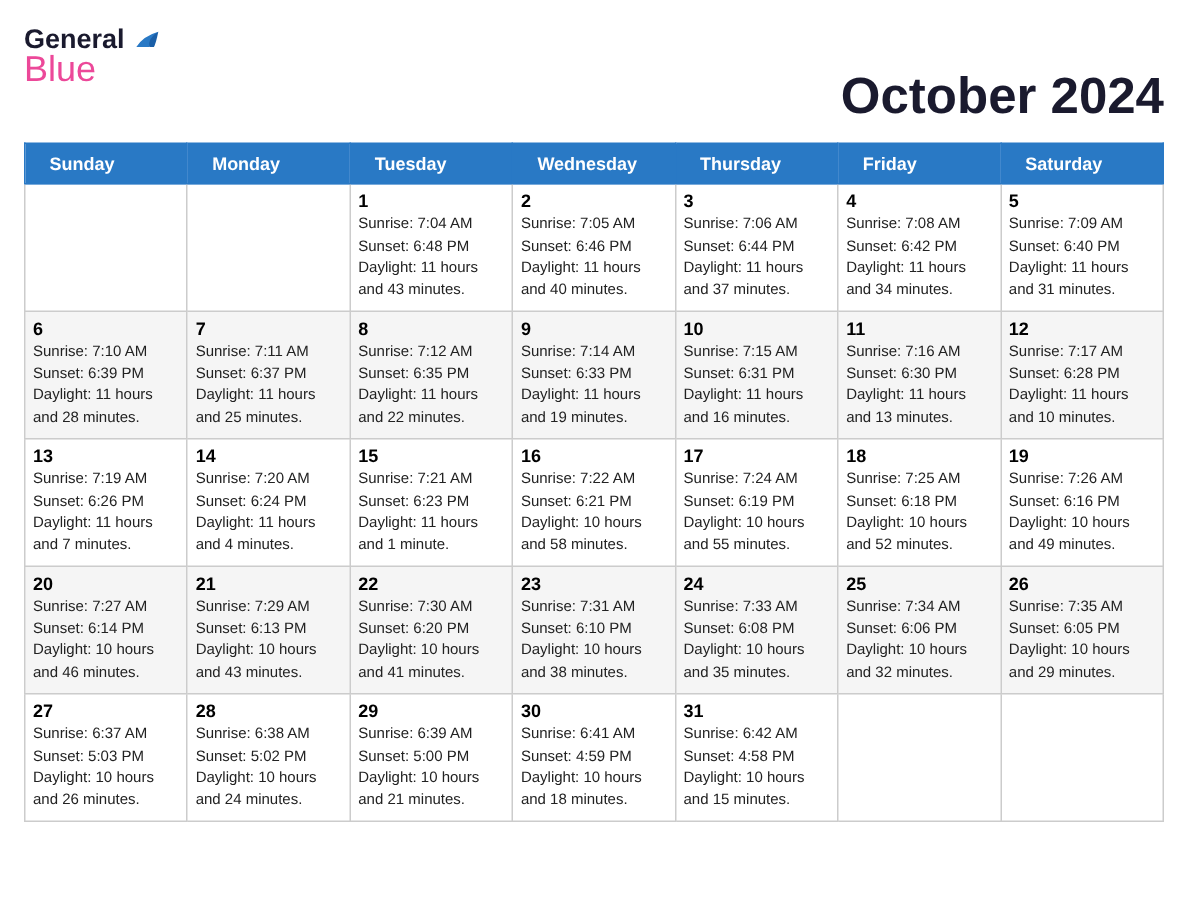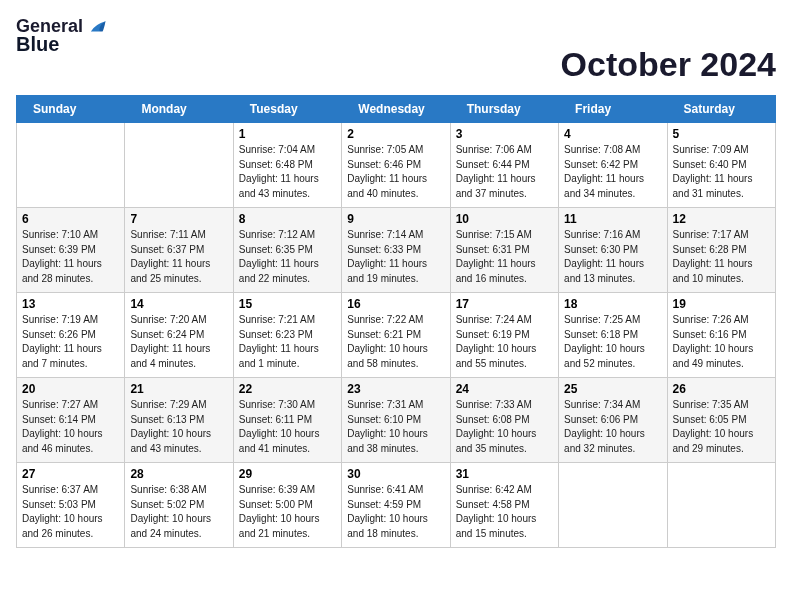--- a/index.html
+++ b/index.html
@@ -15,21 +15,21 @@
       justify-content: space-between;
       align-items: flex-start;
       margin-bottom: 12px;
     }
     .logo {
       display: flex;
       flex-direction: column;
       align-items: flex-start;
     }
     .logo-general { color: #1a1a2e; font-weight: bold; font-size: 18px; }
-    .logo-blue { color: #0f172a; font-weight: bold; font-size: 20px; }
+    .logo-blue { color: #ec4899; font-weight: normal; font-size: 24px; }
     .logo-icon {
       width: 22px;
       height: 18px;
       margin-left: 2px;
     }
     .title-block {
       text-align: right;
     }
     .month-title {
       font-size: 34px;
@@ -247,21 +247,21 @@
         </td>
         <td>
           <span class="day-num">21</span>
           <div class="day-detail">Sunrise: 7:29 AM
 Sunset: 6:13 PM
 Daylight: 10 hours and 43 minutes.</div>
         </td>
         <td>
           <span class="day-num">22</span>
           <div class="day-detail">Sunrise: 7:30 AM
-Sunset: 6:11 PM
+Sunset: 6:20 PM
 Daylight: 10 hours and 41 minutes.</div>
         </td>
         <td>
           <span class="day-num">23</span>
           <div class="day-detail">Sunrise: 7:31 AM
 Sunset: 6:10 PM
 Daylight: 10 hours and 38 minutes.</div>
         </td>
         <td>
           <span class="day-num">24</span>

